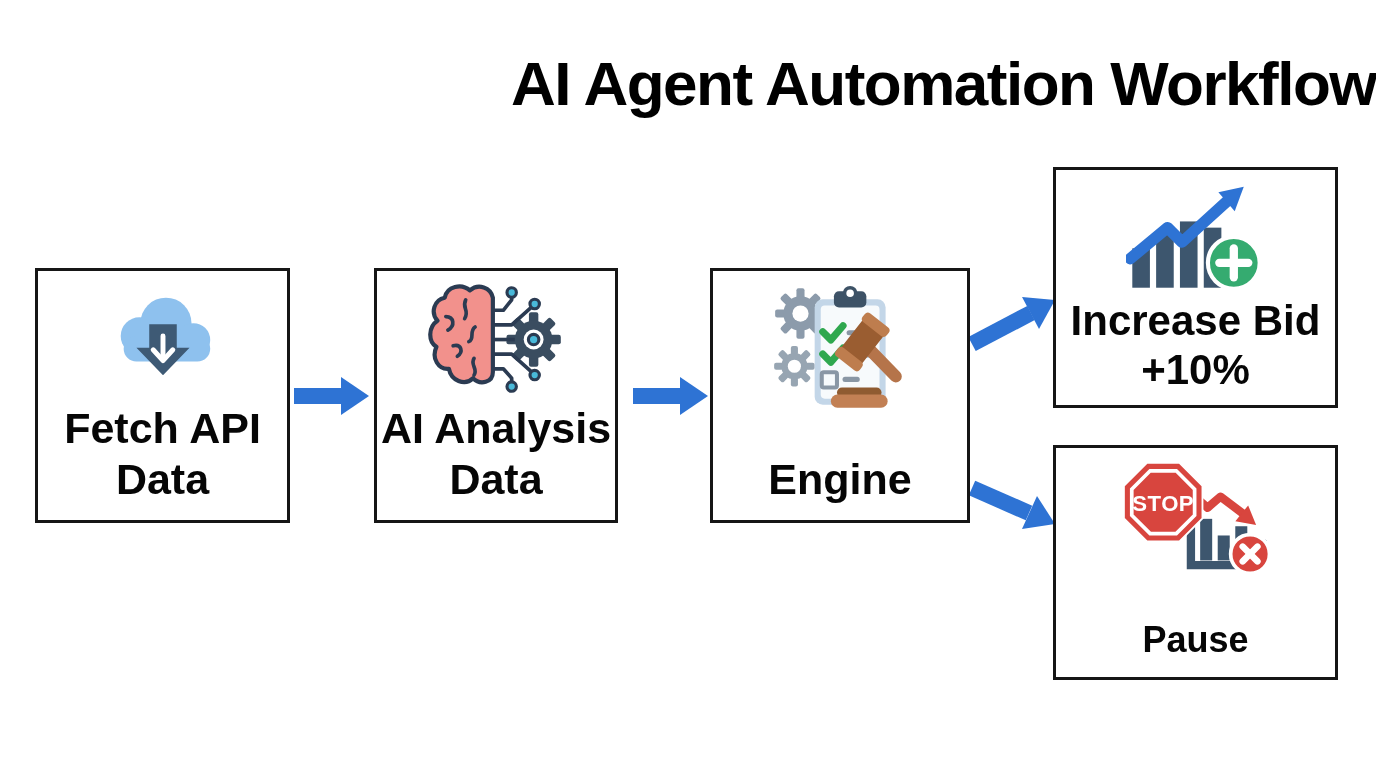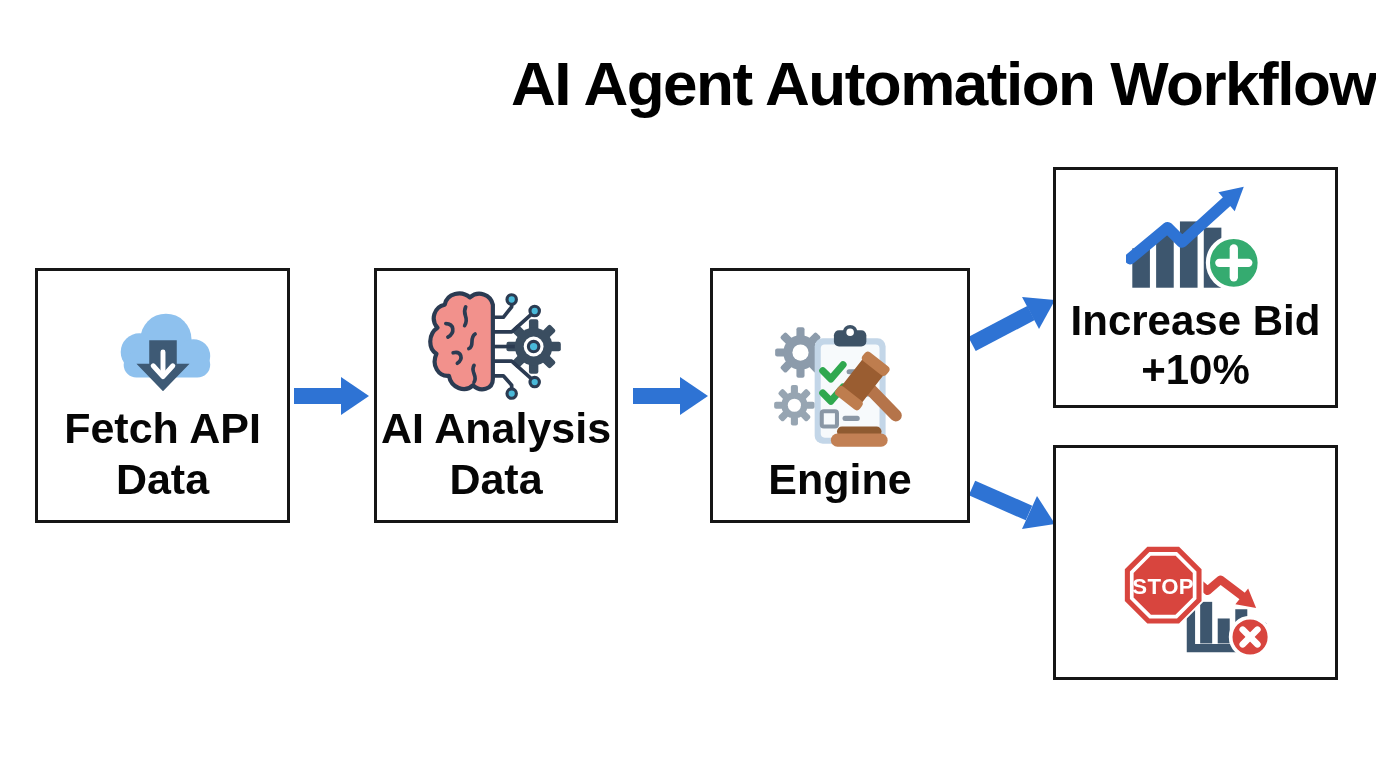--- a/index.html
+++ b/index.html
@@ -9,21 +9,21 @@
   }
   .title{
     position:absolute;left:0;top:48px;width:100%;text-align:right;
     font-size:62px;font-weight:bold;letter-spacing:-1.5px;color:#000000;
   }
   .connector-layer{position:absolute;left:0;top:0;width:1376px;height:768px;pointer-events:none;}
   .node{
     position:absolute;background:#ffffff;border:3px solid #161616;box-sizing:border-box;
     display:flex;flex-direction:column;align-items:center;justify-content:flex-start;
   }
-  .icon-wrap{flex:1 1 auto;display:flex;align-items:flex-end;justify-content:center;width:100%;}
+  .icon-wrap{flex:1 1 auto;display:flex;align-items:flex-start;justify-content:center;width:100%;}
   .label{
     flex:0 0 auto;text-align:center;font-weight:bold;color:#060606;line-height:1.17;
     padding-bottom:16px;width:100%;
   }
   .label div{white-space:nowrap;}
   .label-lg{font-size:43px;}
   .label-md{font-size:42px;}
   .label-sm{font-size:36px;}
   #node-fetch{left:35px;top:268px;width:255px;height:255px;}
   #node-agent{left:374px;top:268px;width:244px;height:255px;}
@@ -243,16 +243,17 @@
           <text x="0" y="9" text-anchor="middle" fill="#ffffff" style="font-family:'Liberation Sans',sans-serif;font-weight:bold;font-size:24px;letter-spacing:0.5px;">STOP</text>
         </g>
         <g>
           <circle cx="146" cy="106" r="21" fill="#D8453E" stroke="#ffffff" stroke-width="4"></circle>
           <line x1="138" y1="98" x2="154" y2="114" stroke="#ffffff" stroke-width="7" stroke-linecap="round"></line>
           <line x1="154" y1="98" x2="138" y2="114" stroke="#ffffff" stroke-width="7" stroke-linecap="round"></line>
         </g>
       </svg>
     </div>
     <div class="label label-sm">
+      <div>Pause</div>
     </div>
   </div>
 
 </div>
 
 </body></html>

